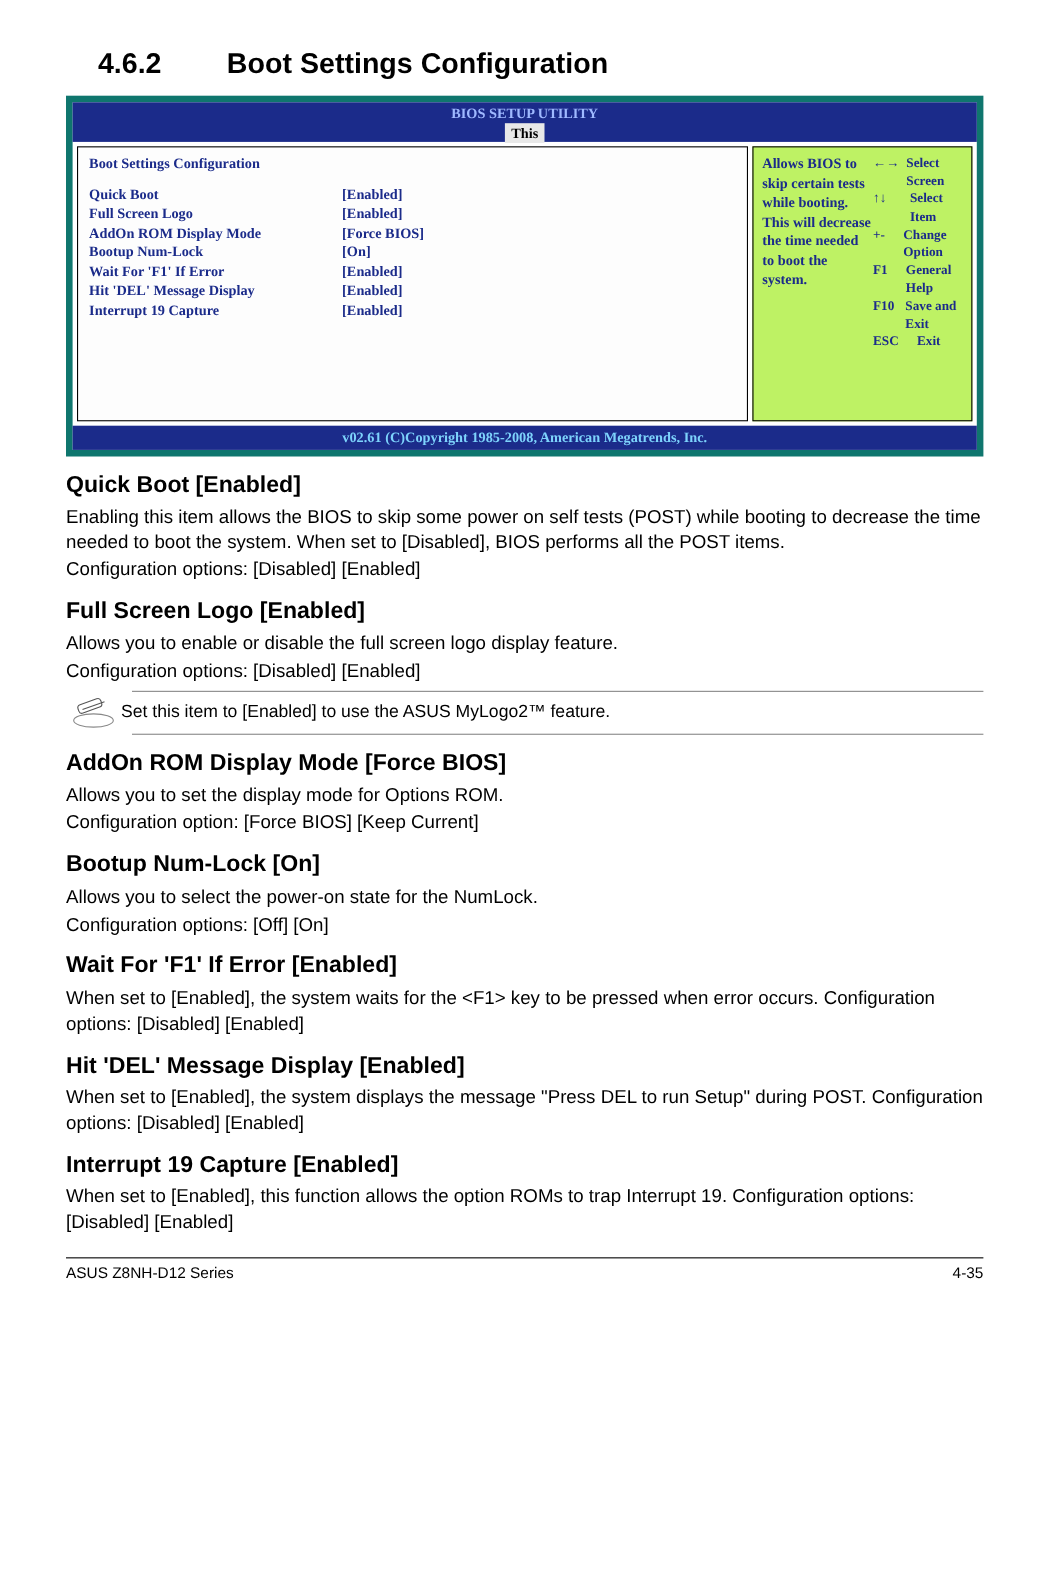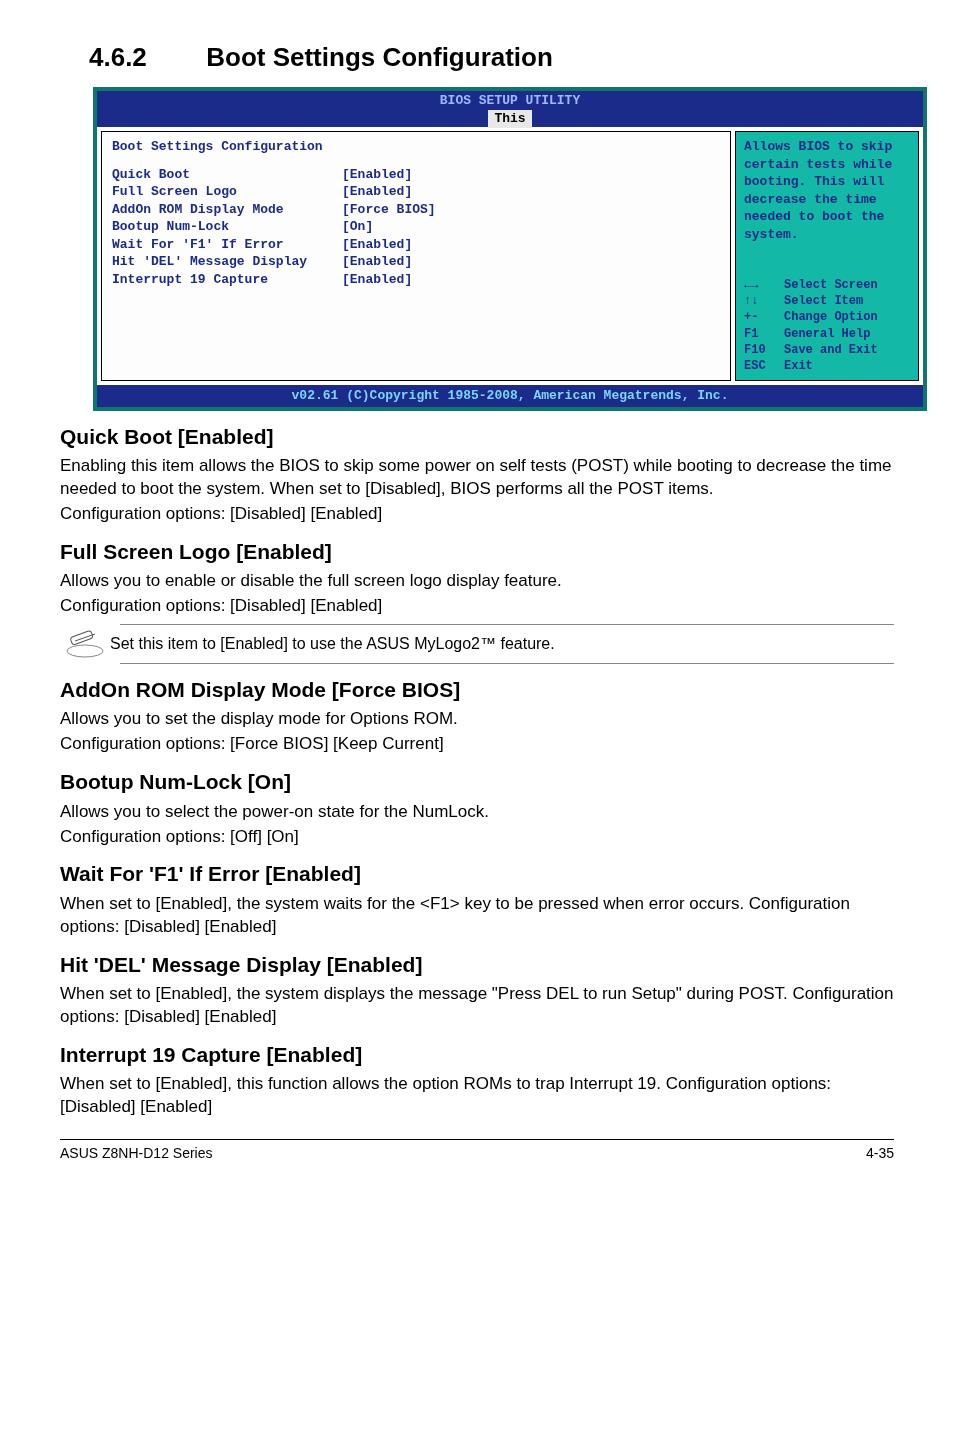--- a/index.html
+++ b/index.html
@@ -14,26 +14,25 @@
     line-height: 1.35;
   }
   h1.section-number {
     font-size: 26px;
     font-weight: bold;
     margin-bottom: 12px;
   }
   h1.section-number .num { display:inline-block; width:110px;margin-left:29px; }
   .bios-box {
     width: 100%;
-    border: 4px solid #0f766e;
-    font-family: Liberation Mono, monospace;
+    border: 6px solid #0f766e;
+    font-family: Liberation Serif, serif;
     font-size: 13px;
     font-weight: bold;
     background: #fff;
-    margin-left: 33px;
   }
   .bios-header {
     background: #1b2b8a;
     color: #fff;
     text-align: center;
     position: relative;
     height: 36px;
     line-height: 18px;
     padding-top:1px;
   }
@@ -52,28 +51,28 @@
     margin: 4px 2px 4px 4px;
     padding: 6px 10px;
     background: #fdfdfd;
     min-height: 250px;
   }
   .bios-left .panel-title { color: #1b2b8a; margin-bottom: 10px; }
   .bios-left .settings-row { display:flex; }
   .bios-left .settings-row .k { color:#1b2b8a; width:230px; }
   .bios-left .settings-row .v { color:#1b2b8a; }
   .bios-right {
-    width: 184px;
+    width: 200px;
     border: 1px solid #000;
     margin: 4px 4px 4px 2px;
     padding: 6px 8px;
-    background: #14b8a6;
+    background: #bef264;
     color: #1b2b8a;
     display:flex;
-    flex-direction:column;
+    flex-direction:row;
     justify-content:space-between;
     min-height: 250px;
   }
   .bios-right .help-top { }
   .bios-right .nav-keys { font-size:12px; }
   .bios-right .nav-row { display:flex; }
   .bios-right .nav-row .nk { width:40px; }
   .bios-footer {
     background: #1b2b8a;
     color: #7dd3fc;
@@ -200,21 +199,21 @@
         <ellipse cx="20" cy="22" rx="18" ry="6" fill="none" stroke="#888" stroke-width="1"></ellipse>
         <rect x="8" y="4" width="22" height="8" rx="3" fill="none" stroke="#555" stroke-width="1" transform="rotate(-20 20 15)"></rect>
         <line x1="10" y1="12" x2="30" y2="5" stroke="#555" stroke-width="1"></line>
       </svg>
   </div>
   <div>Set this item to [Enabled] to use the ASUS MyLogo2™ feature.</div>
 </div>
 
 <h2 class="subhead">AddOn ROM Display Mode [Force BIOS]</h2>
 <p class="body">Allows you to set the display mode for Options ROM.</p>
-<p class="body">Configuration options: [Force BIOS] [Keep Current]</p>
+<p class="body">Configuration option: [Force BIOS] [Keep Current]</p>
 
 <h2 class="subhead">Bootup Num-Lock [On]</h2>
 <p class="body">Allows you to select the power-on state for the NumLock.</p>
 <p class="body">Configuration options: [Off] [On]</p>
 
 <h2 class="subhead">Wait For 'F1' If Error [Enabled]</h2>
 <p class="body">When set to [Enabled], the system waits for the &lt;F1&gt; key to be pressed when error occurs. Configuration options: [Disabled] [Enabled]</p>
 
 <h2 class="subhead">Hit 'DEL' Message Display [Enabled]</h2>
 <p class="body">When set to [Enabled], the system displays the message "Press DEL to run Setup" during POST. Configuration options: [Disabled] [Enabled]</p>

